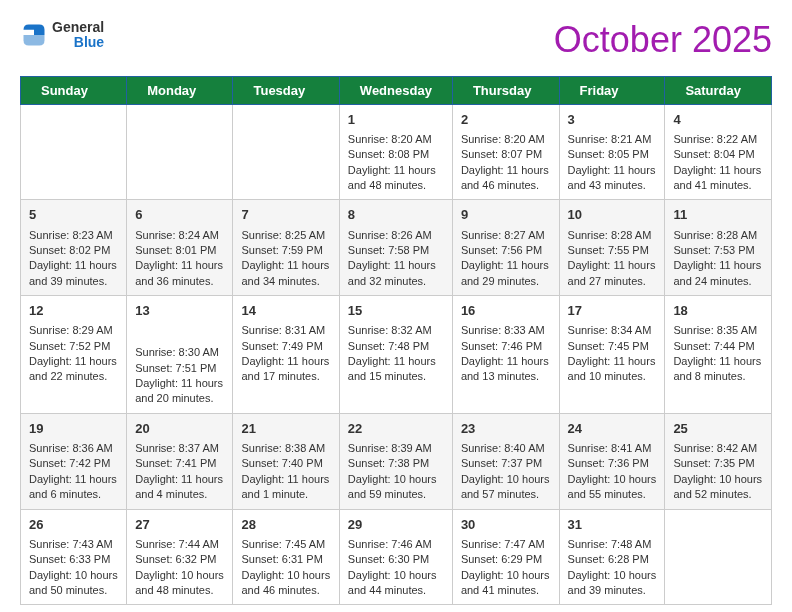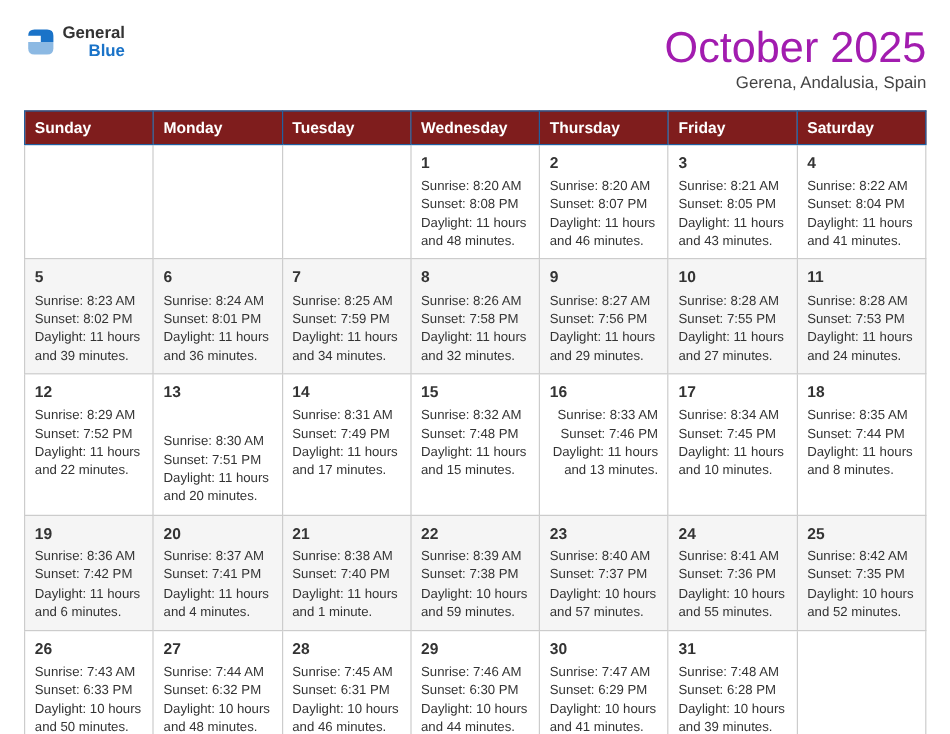--- a/index.html
+++ b/index.html
@@ -46,24 +46,24 @@
     .subtitle {
       font-size: 14px;
       color: #444;
     }
     .calendar {
       width: 100%;
       border-collapse: collapse;
       border: 1px solid #ccc;
     }
     .calendar th {
-      background: #7f1d1d;
+      background: #15803d;
       color: #fff;
       text-align: left;
-      padding: 6px 8px;
+      padding: 6px 20px;
       font-size: 13px;
       font-weight: bold;
       border: 1px solid #2060a0;
     }
     .calendar td {
       vertical-align: top;
       border: 1px solid #ccc;
       padding: 6px 8px;
       width: 107px;
       min-height: 80px;
@@ -99,21 +99,20 @@
       <path d="M4 10 Q4 4 10 4 L22 4 Q28 4 28 10 L28 16 L16 16 L16 10 Z" fill="#1a73c8"></path>
       <path d="M16 16 L28 16 L28 22 Q28 28 22 28 L10 28 Q4 28 4 22 L4 16 Z" fill="#1a73c8" opacity="0.5"></path>
     </svg>
     <div class="logo-text">
       <span class="logo-general">General</span>
       <span class="logo-blue">Blue</span>
     </div>
   </div>
   <div class="title-block">
     <div class="month-title">October 2025</div>
-    <div class="subtitle">Gerena, Andalusia, Spain</div>
   </div>
 </div>
 
 <table class="calendar">
   <thead>
     <tr>
     <th>Sunday</th>
         <th>Monday</th>
         <th>Tuesday</th>
         <th>Wednesday</th>
@@ -216,21 +215,21 @@
 Daylight: 11 hours and 17 minutes.</div>
         </td>
         <td>
           <span class="day-number">15</span>
           <div class="day-info" style="white-space: pre-line;">Sunrise: 8:32 AM
 Sunset: 7:48 PM
 Daylight: 11 hours and 15 minutes.</div>
         </td>
         <td>
           <span class="day-number">16</span>
-          <div class="day-info" style="white-space: pre-line; text-align: right;">Sunrise: 8:33 AM
+          <div class="day-info" style="white-space: pre-line;">Sunrise: 8:33 AM
 Sunset: 7:46 PM
 Daylight: 11 hours and 13 minutes.</div>
         </td>
         <td>
           <span class="day-number">17</span>
           <div class="day-info" style="white-space: pre-line;">Sunrise: 8:34 AM
 Sunset: 7:45 PM
 Daylight: 11 hours and 10 minutes.</div>
         </td>
         <td>

